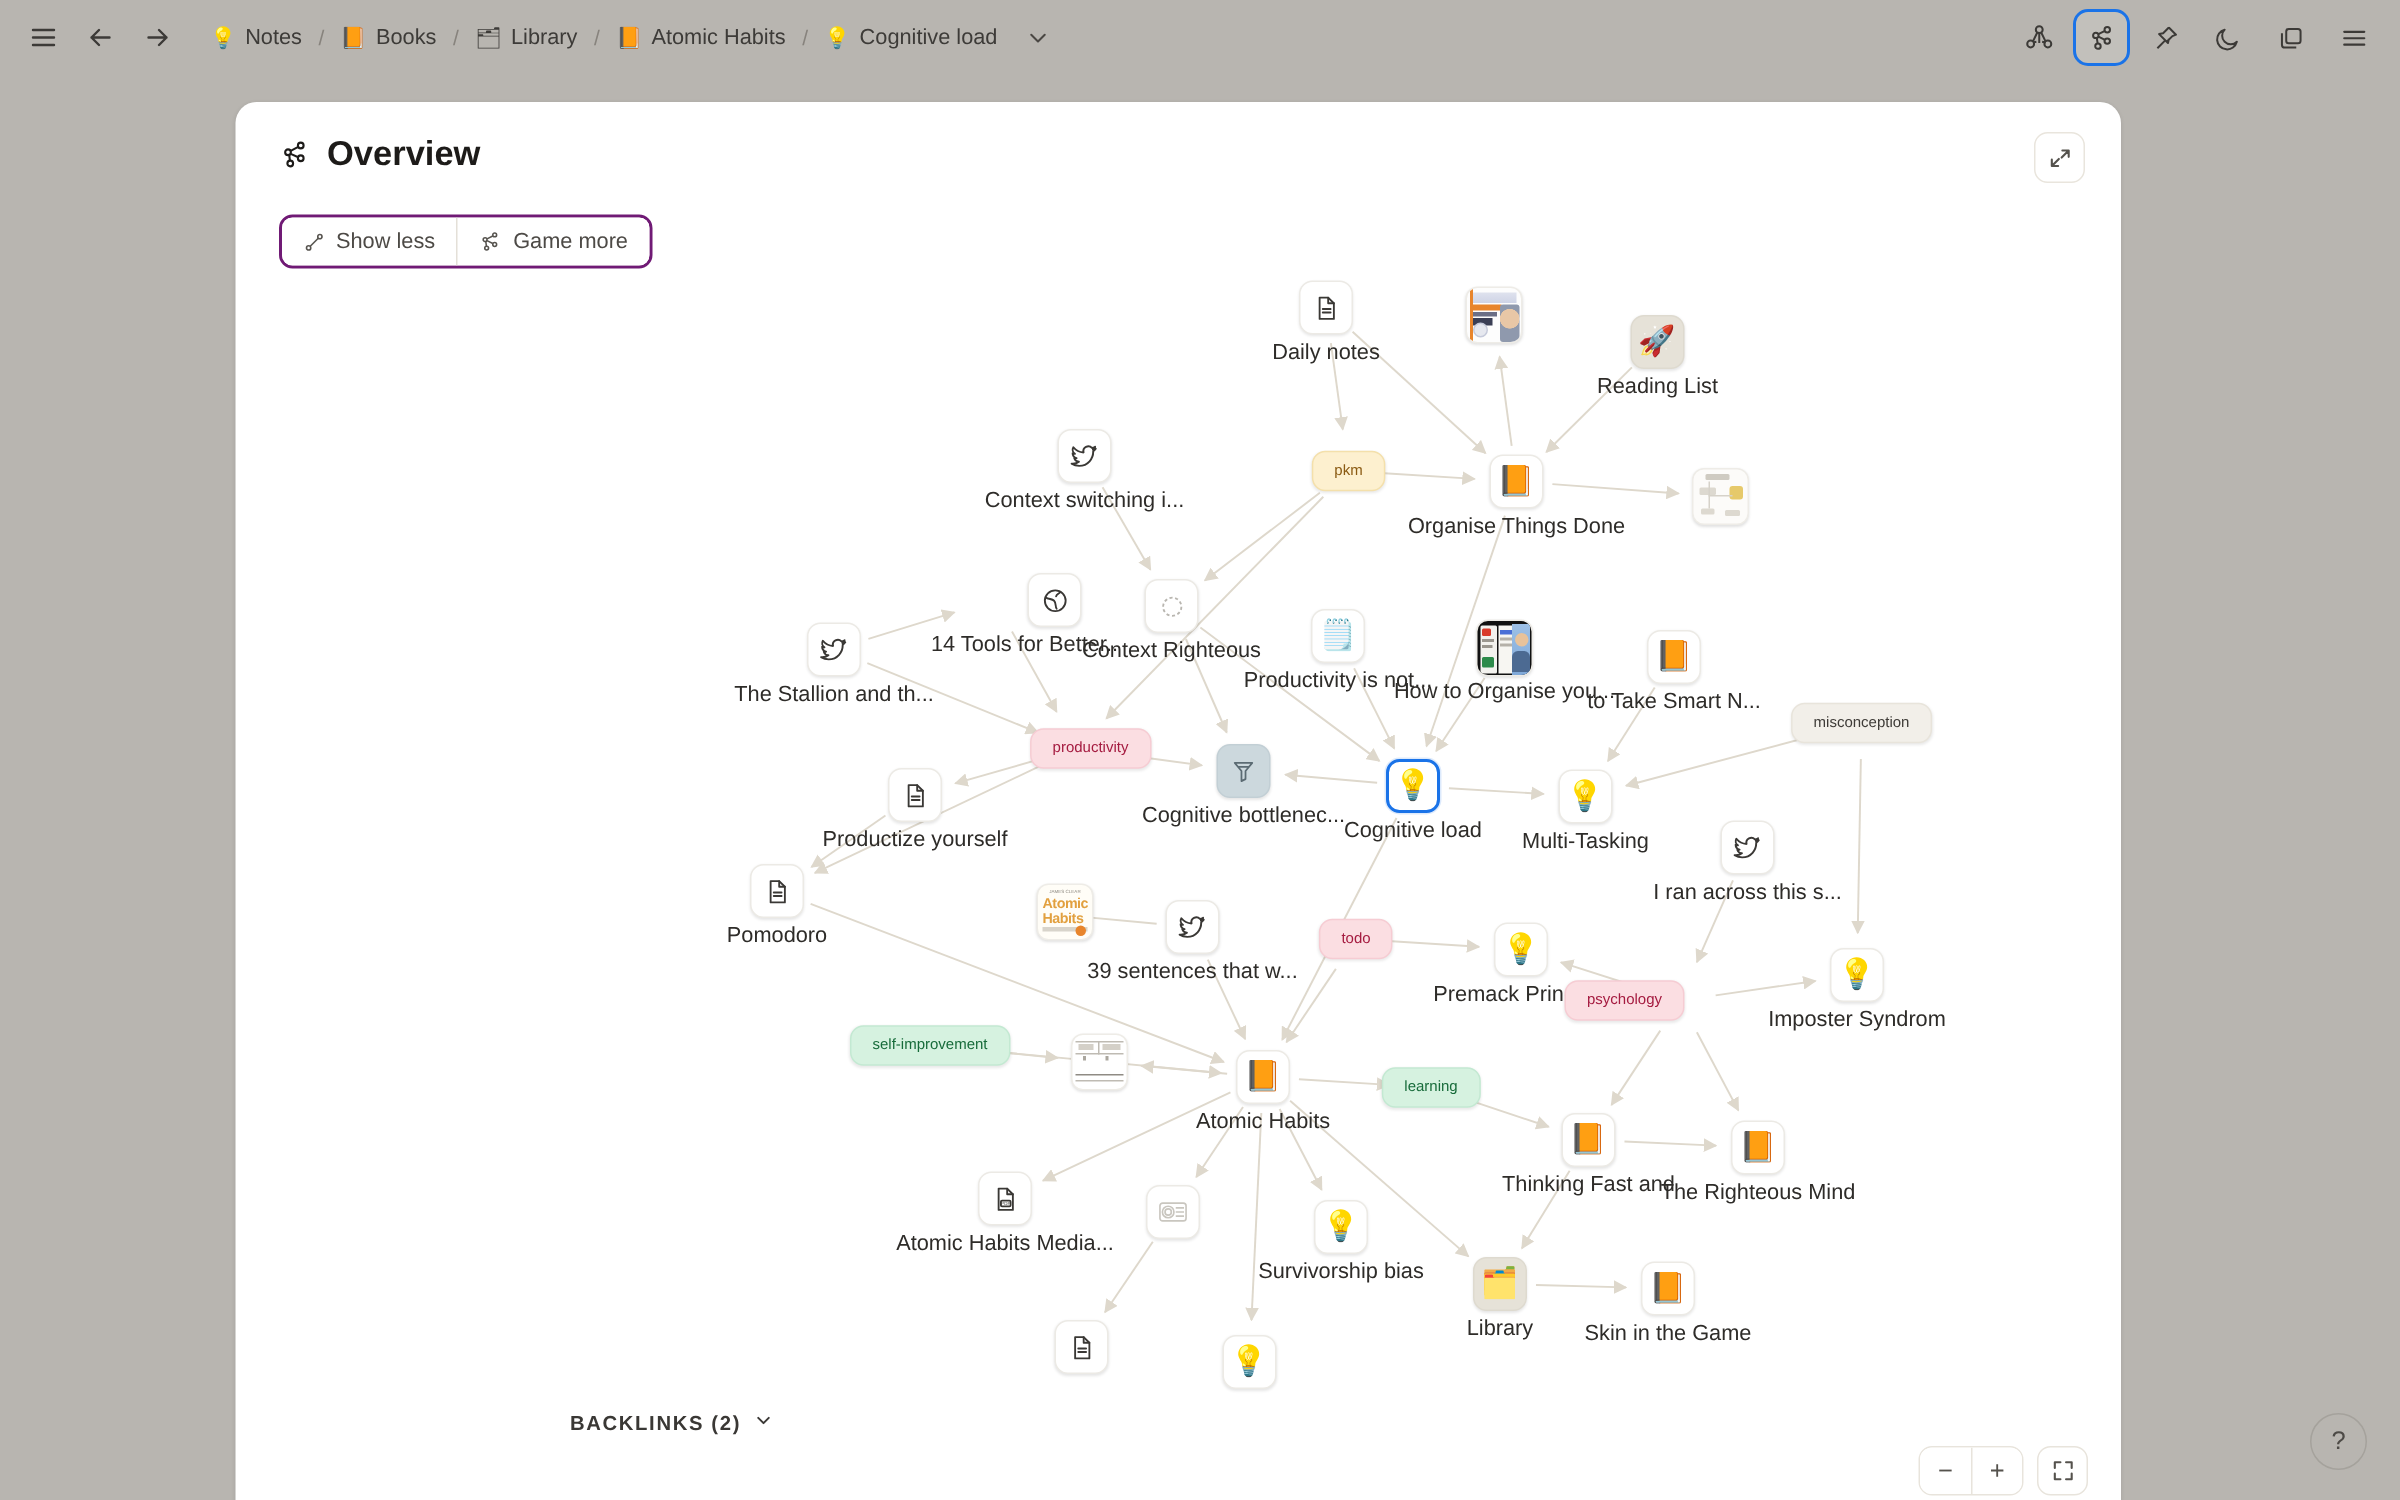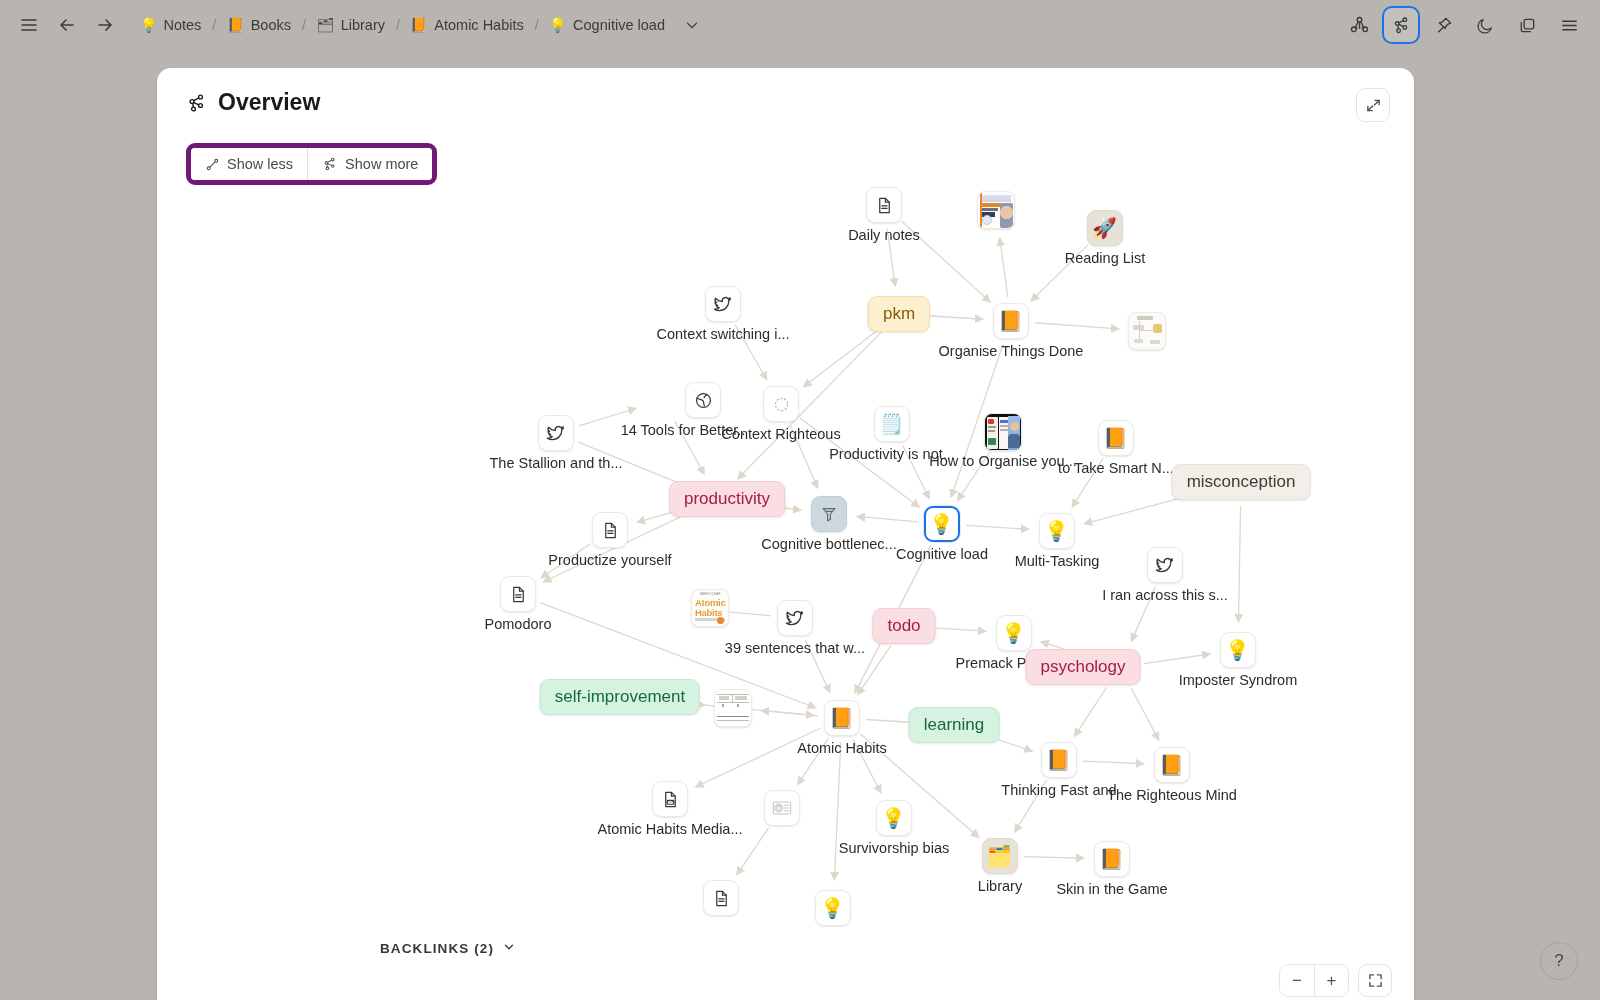--- a/index.html
+++ b/index.html
@@ -55,21 +55,21 @@
   }
   #panel-title {
     position: absolute; left: 29px; top: 21px;
     display: flex; align-items: center; gap: 10px;
     font-size: 23px; font-weight: bold; color: #1d1b19;
   }
   #panel-title .ttl-icon { display: flex; align-items: center; }
 
   #showbtns {
     position: absolute; left: 29px; top: 75px;
-    display: flex; border: 5px solid #701a75; border-radius: 9px;
+    display: flex; border: 2px solid #701a75; border-radius: 9px;
     overflow: hidden; background: #fff;
   }
   .show-btn {
     display: flex; align-items: center; gap: 7px;
     padding: 8px 14px; font-size: 14.5px; color: #4d4a46;
     cursor: pointer; background: #fff;
   }
   .show-btn + .show-btn { border-left: 1px solid #e4e0d8; }
 
   #expand-btn {
@@ -120,21 +120,21 @@
   .thumb-ah { background: #fffdf7; }
   .thumb-ah .ah-t { position:absolute; left:3px; right:3px; color:#e2a03f; font-weight:bold; letter-spacing:-0.3px;}
   .thumb-diag { background:#fcfbf9; }
   .thumb-tbl { background:#fff; }
   .thumb-how { background:#222; }
 
   
   .tag {
     position: absolute; cursor: pointer;
     padding: 7px 14px; border-radius: 9px;
-    font-size: 17px; white-space: nowrap;
+    font-size: 10px; white-space: nowrap;
     box-shadow: 0 1px 2px rgba(0,0,0,0.09);
     transform: translate(-50%, -50%);
   }
   .tag.pink   { background: #fbdee2; border: 1px solid #f6ccd3; color: #a51b40; }
   .tag.green  { background: #d6f2e0; border: 1px solid #c3e9d2; color: #176b3a; }
   .tag.yellow { background: #fdf0cf; border: 1px solid #f4e0ab; color: #8a5a12; }
   .tag.beige  { background: #f2efe9; border: 1px solid #e8e4db; color: #3e3b37; }
 
   
   #zoomctl {
@@ -299,21 +299,21 @@
       <span>Show less</span>
     </div>
     <div class="show-btn">
       <svg width="16" height="16" viewBox="0 0 20 20" fill="none" stroke="#57544f" stroke-width="1.3">
         <circle cx="13.5" cy="4.5" r="1.6"></circle>
           <circle cx="5.5" cy="8.5" r="1.6"></circle>
         <circle cx="13.5" cy="12.5" r="1.6"></circle>
           <circle cx="6.8" cy="15.5" r="1.6"></circle>
         <path d="M7.1 7.8l4.8-2.4M7.1 9.3l4.8 2.4M6.1 10.2l.5 3.7"></path>
       </svg>
-      <span>Show more</span>
+      <span>Game more</span>
     </div>
   </div>
 
   <div id="graph">
     <svg id="edges">
       <defs>
         <marker id="arrow" viewBox="0 0 10 10" refX="9" refY="5" markerWidth="7" markerHeight="7" orient="auto-start-reverse">
           <path d="M 0 0 L 10 5 L 0 10 z" fill="#ded8cc"></path>
         </marker>
       </defs>

